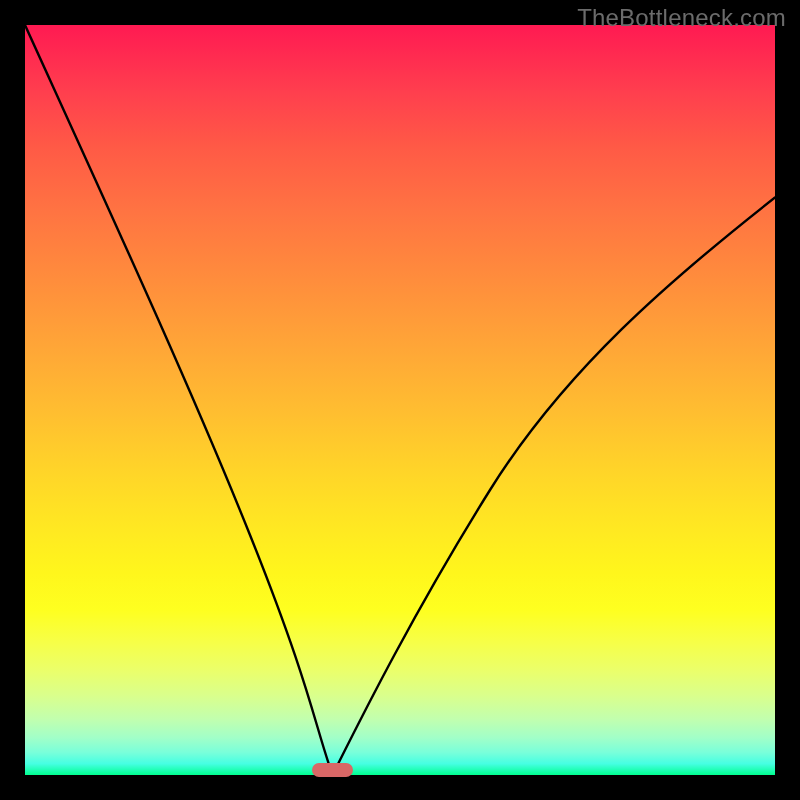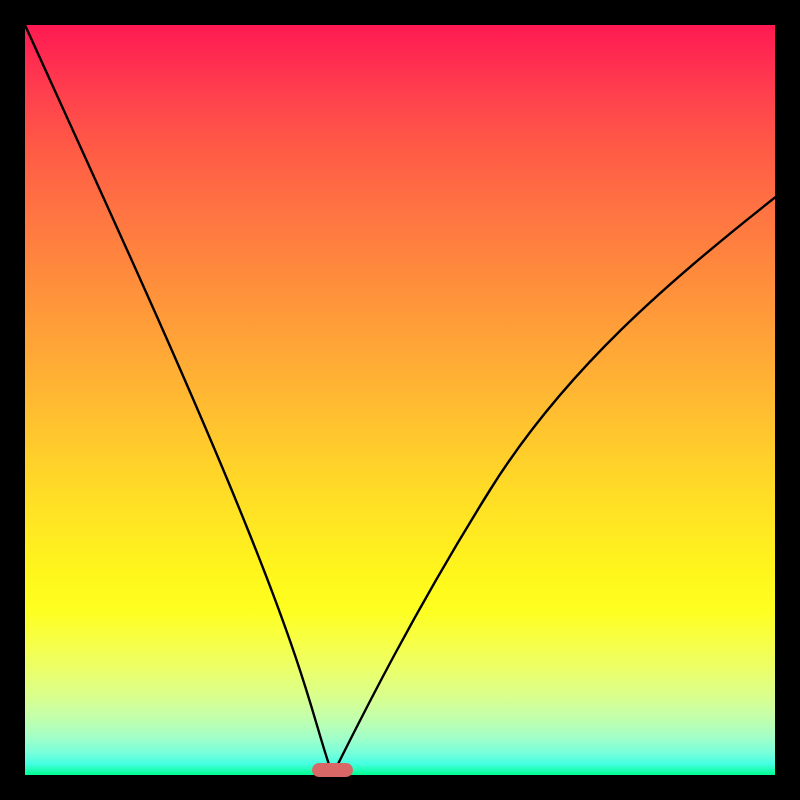--- a/index.html
+++ b/index.html
@@ -70,20 +70,21 @@
     border-radius: 7px;
     background: #d86766;
     bottom: -2px;
     z-index: 3;
   }
 </style>
 </head>
 <body>
 
 <div class="frame">
+  <div class="watermark">TheBottleneck.com</div>
   <div class="inner">
     <svg class="curve" viewBox="0 0 750 750" preserveAspectRatio="none">
       <path id="left-path" d="M 0 0
               C 75 165, 165 360, 225 510.00000000000006
               S 289.05 697.5, 307.5 750" fill="none" stroke="#000" stroke-width="2.4" stroke-linecap="round"></path>
       <path id="right-path" d="M 307.5 750
               C 337.5 690, 390 585, 465 465
               S 645 255.00000000000003, 750 172.5" fill="none" stroke="#000" stroke-width="2.4" stroke-linecap="round"></path>
     </svg>
     <div class="marker" id="marker" style="width: 41.25px; left: 286.875px;"></div>

